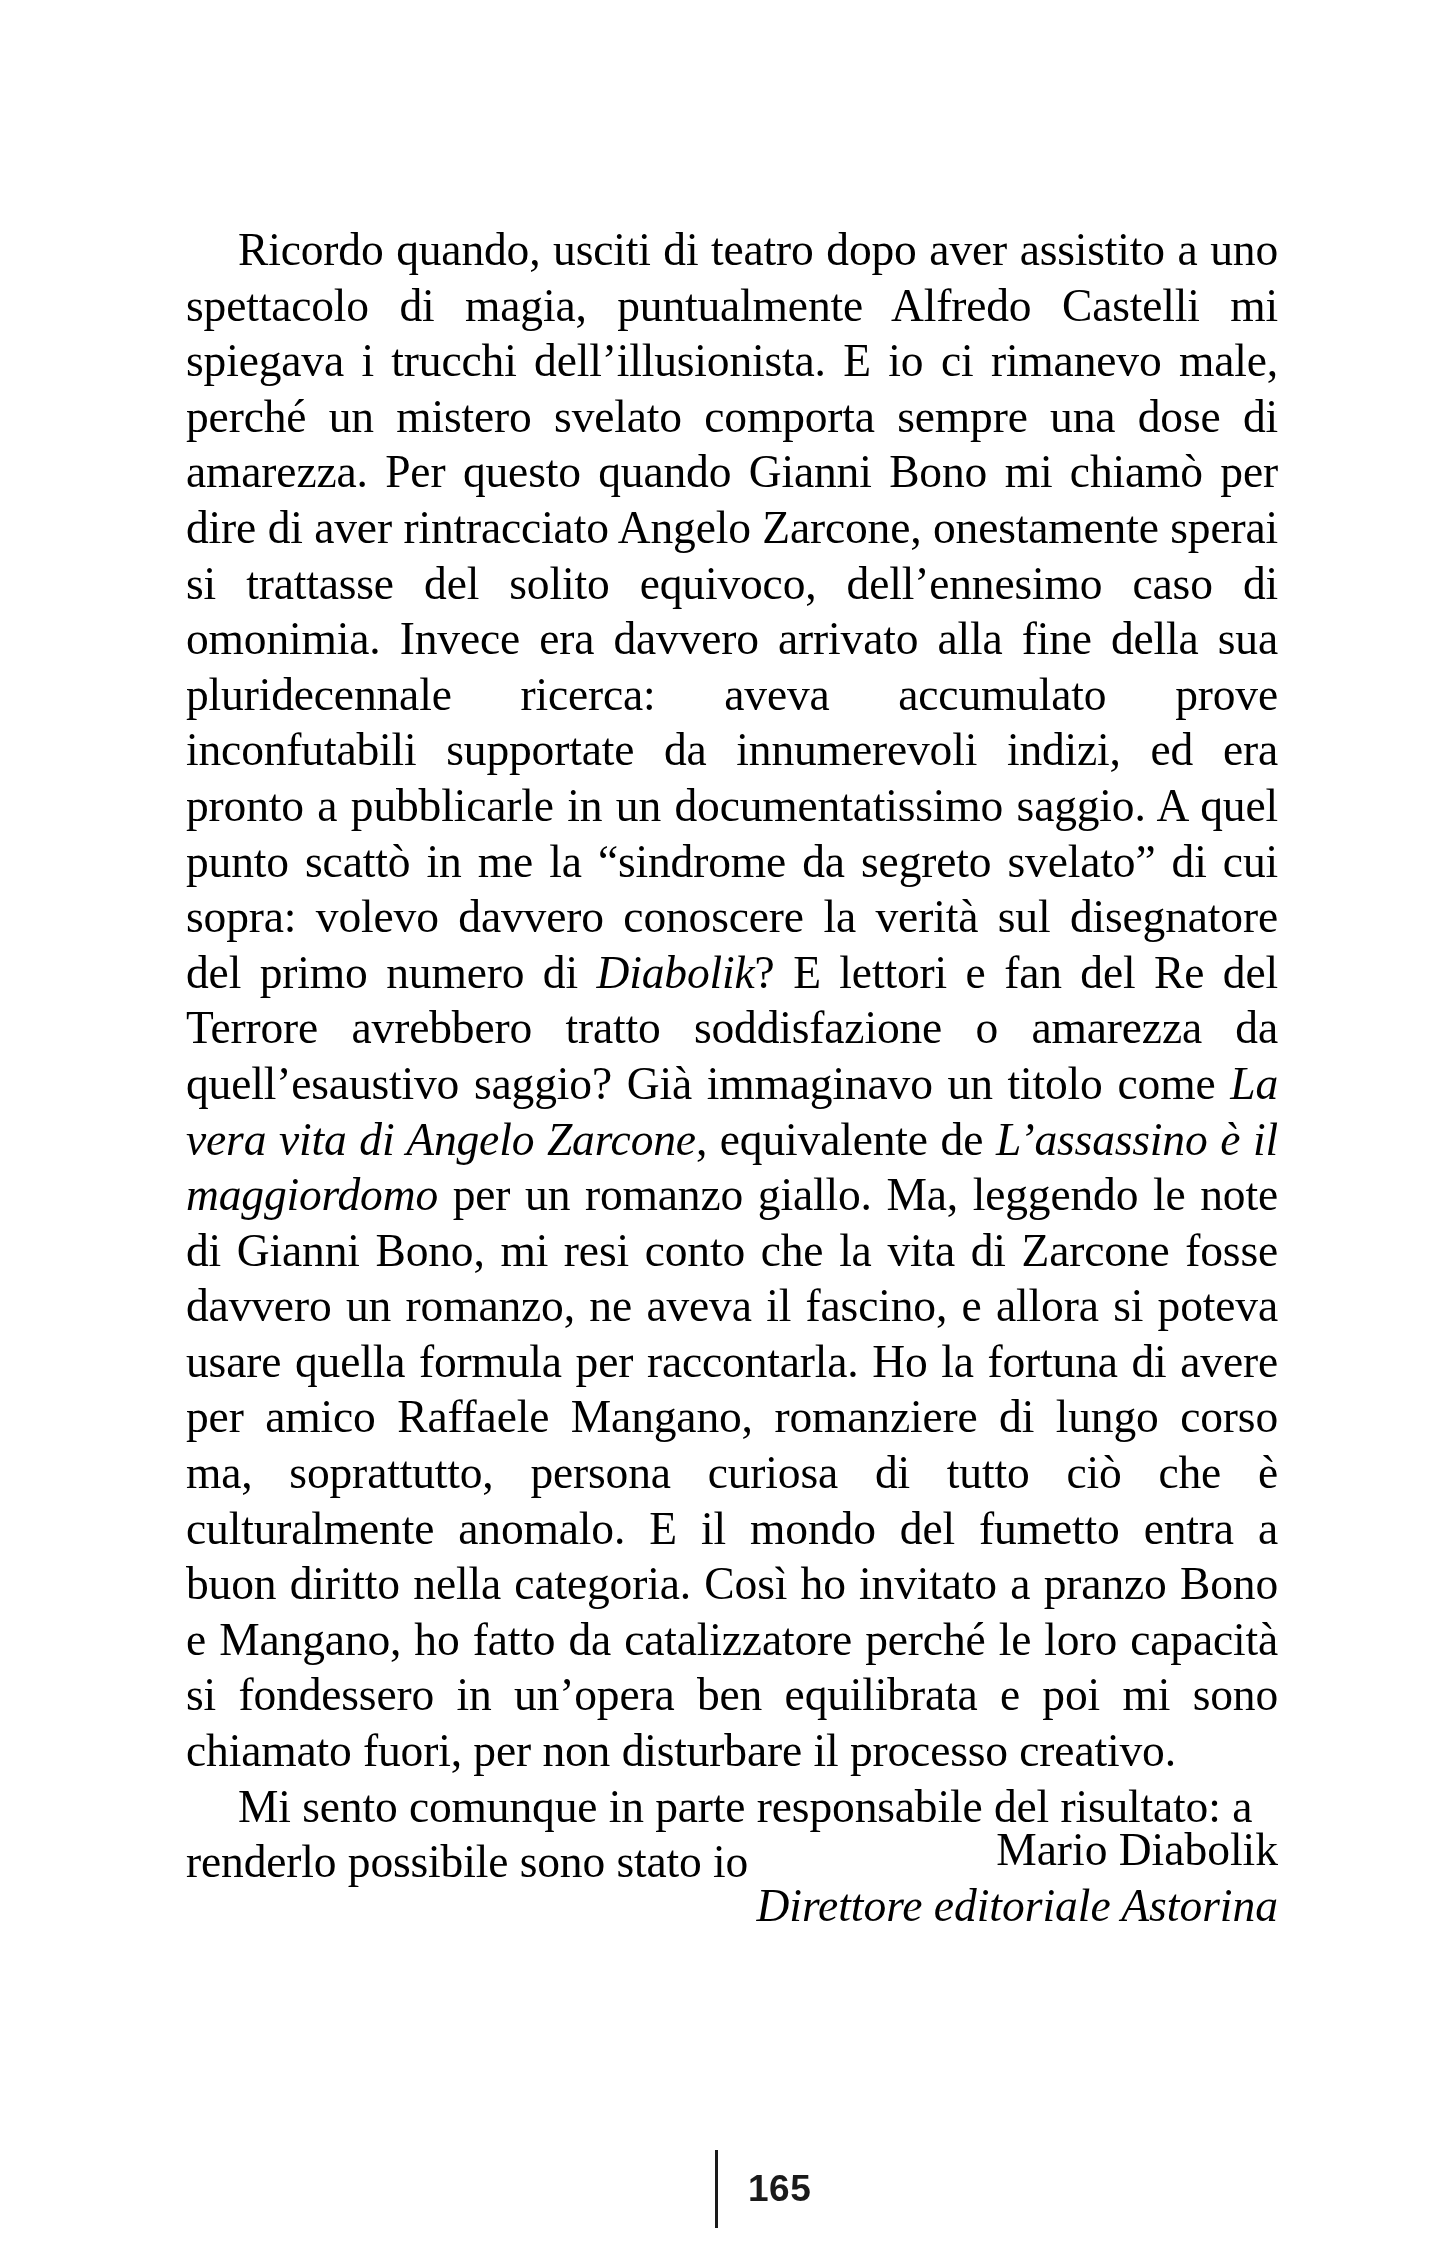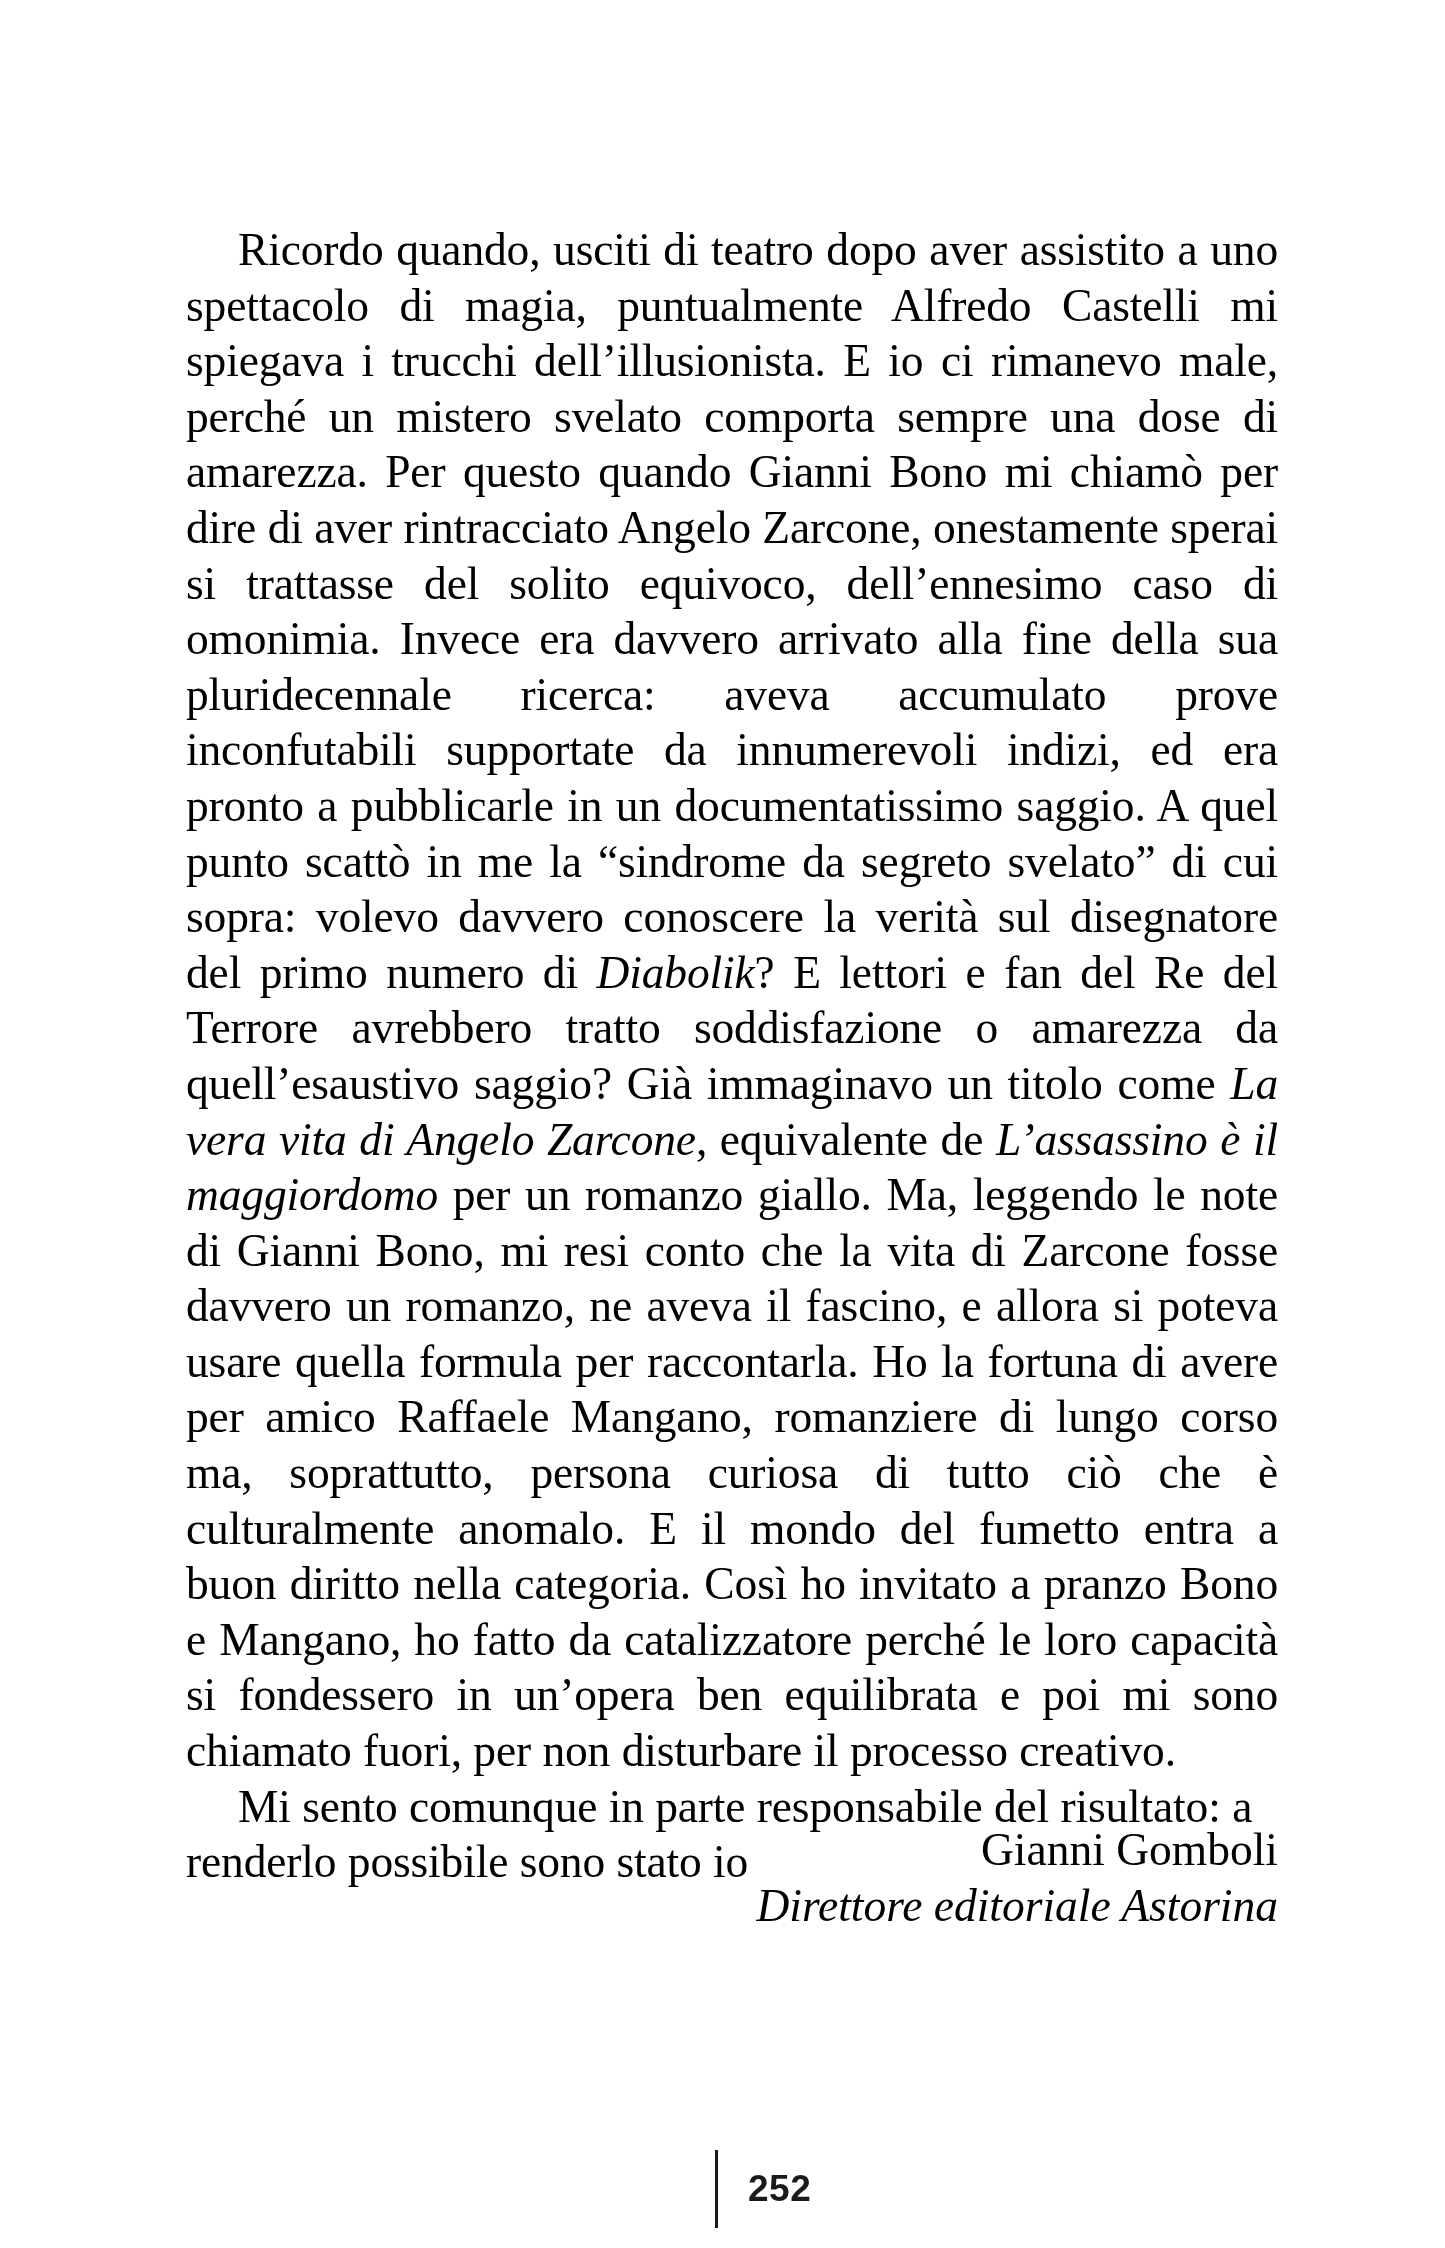--- a/index.html
+++ b/index.html
@@ -102,22 +102,22 @@
 <body>
 
 <div class="page">
 
   <div class="text-block">
     <p class="para indent" id="para-1">Ricordo quando, usciti di teatro dopo aver assistito a uno spettacolo di magia, puntualmente Alfredo Castelli mi spiegava i trucchi dell’illusionista. E io ci rimanevo male, perché un mistero svelato comporta sempre una dose di amarezza. Per questo quando Gianni Bono mi chiamò per dire di aver rintracciato Angelo Zarcone, onestamente sperai si trattasse del solito equivoco, dell’ennesimo caso di omonimia. Invece era davvero arrivato alla fine della sua pluridecennale ricerca: aveva accumulato prove inconfutabili supportate da innumerevoli indizi, ed era pronto a pubblicarle in un documentatissimo saggio. A quel punto scattò in me la “sindrome da segreto svelato” di cui sopra: volevo davvero conoscere la verità sul disegnatore del primo numero di <em class="title">Diabolik</em>? E lettori e fan del Re del Terrore avrebbero tratto soddisfazione o amarezza da quell’esaustivo saggio? Già immaginavo un titolo come <em class="title">La vera vita di Angelo Zarcone</em>, equivalente de <em class="title">L’assassino è il maggiordomo</em> per un romanzo giallo. Ma, leggendo le note di Gianni Bono, mi resi conto che la vita di Zarcone fosse davvero un romanzo, ne aveva il fascino, e allora si poteva usare quella formula per raccontarla. Ho la fortuna di avere per amico Raffaele Mangano, romanziere di lungo corso ma, soprattutto, persona curiosa di tutto ciò che è culturalmente anomalo. E il mondo del fumetto entra a buon diritto nella categoria. Così ho invitato a pranzo Bono e Mangano, ho fatto da catalizzatore perché le loro capacità si fondessero in un’opera ben equilibrata e poi mi sono chiamato fuori, per non disturbare il processo creativo.</p>
     <p class="para indent last-loose" id="para-2">Mi sento comunque in parte responsabile del risultato: a renderlo possibile sono stato io</p>
   </div>
 
   <div class="signature">
-    <span class="name">Gianni Gomboli</span>
+    <span class="name">Mario Diabolik</span>
     <span class="role">Direttore editoriale Astorina</span>
   </div>
 
   <div class="footer">
     <div class="footer-rule"></div>
-    <div class="page-number">252</div>
+    <div class="page-number">165</div>
   </div>
 
 </div>
 
 </body></html>

